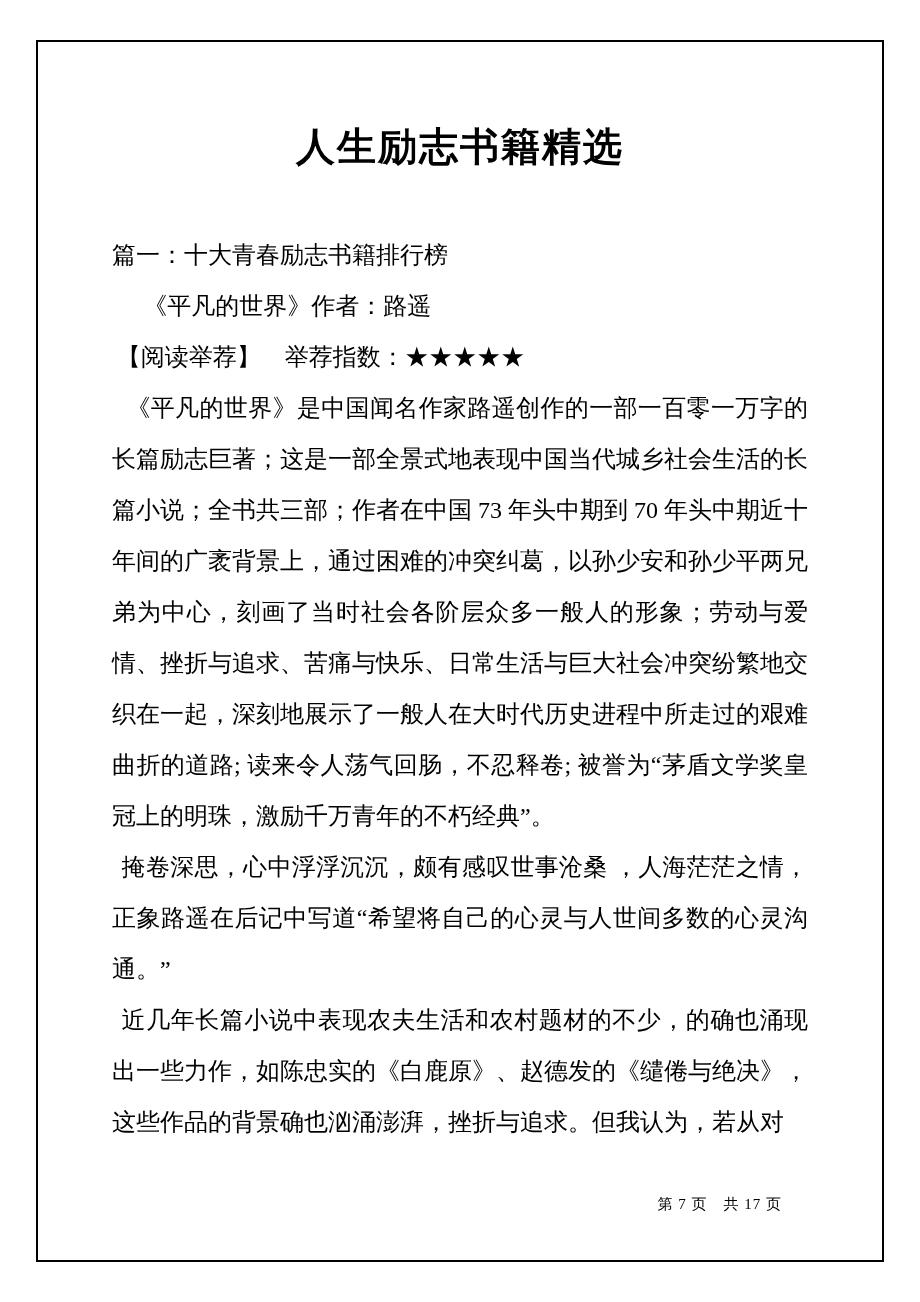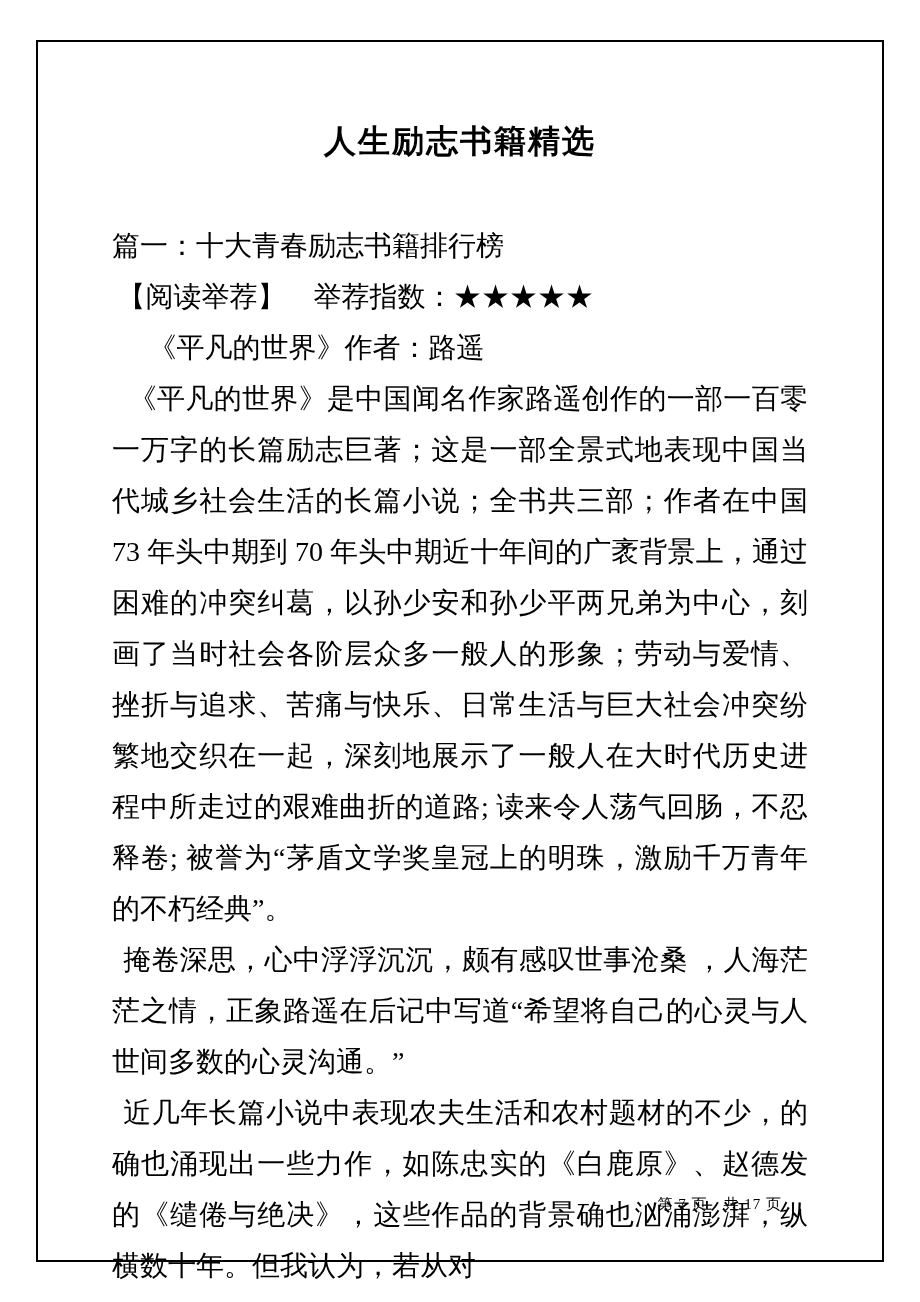--- a/index.html
+++ b/index.html
@@ -18,29 +18,29 @@
     left: 36px;
     top: 40px;
     width: 848px;
     height: 1222px;
     border: 2px solid #000000;
     background: #ffffff;
     padding: 64px 74px 0 74px;
   }
   .doc-title {
     margin-top: 14px;
-    font-size: 32px;
+    font-size: 39px;
     font-weight: bold;
     text-align: center;
     letter-spacing: 2px;
     color: #000000;
   }
   .doc-body {
     margin-top: 56px;
-    font-size: 28px;
+    font-size: 24px;
     line-height: 51px;
     text-align: justify;
     text-justify: inter-ideograph;
     color: #000000;
   }
   .para { text-align: justify; }
   .ind-0 { text-indent: 0; }
   .ind-xs { text-indent: 0.2em; }
   .ind-s { text-indent: 0.4em; }
   .ind-m { text-indent: 0.6em; }
@@ -57,25 +57,25 @@
 </head>
 <body>
 
 <div class="canvas">
   <div class="page">
 
     <h1 class="doc-title">人生励志书籍精选</h1>
 
     <div class="doc-body">
       <p class="para ind-0">篇一：十大青春励志书籍排行榜</p>
+      <p class="para ind-l">《平凡的世界》作者：路遥</p>
       <p class="para ind-xs">【阅读举荐】　举荐指数：★★★★★</p>
-      <p class="para ind-l">《平凡的世界》作者：路遥</p>
       <p class="para ind-m">《平凡的世界》是中国闻名作家路遥创作的一部一百零一万字的长篇励志巨著；这是一部全景式地表现中国当代城乡社会生活的长篇小说；全书共三部；作者在中国 73 年头中期到 70 年头中期近十年间的广袤背景上，通过困难的冲突纠葛，以孙少安和孙少平两兄弟为中心，刻画了当时社会各阶层众多一般人的形象；劳动与爱情、挫折与追求、苦痛与快乐、日常生活与巨大社会冲突纷繁地交织在一起，深刻地展示了一般人在大时代历史进程中所走过的艰难曲折的道路; 读来令人荡气回肠，不忍释卷; 被誉为“茅盾文学奖皇冠上的明珠，激励千万青年的不朽经典”。</p>
       <p class="para ind-s">掩卷深思，心中浮浮沉沉，颇有感叹世事沧桑 ，人海茫茫之情，正象路遥在后记中写道“希望将自己的心灵与人世间多数的心灵沟通。”</p>
-      <p class="para ind-s">近几年长篇小说中表现农夫生活和农村题材的不少，的确也涌现出一些力作，如陈忠实的《白鹿原》、赵德发的《缱倦与绝决》，这些作品的背景确也汹涌澎湃，纵横数十年。但我认为，若从对</p>
+      <p class="para ind-s">近几年长篇小说中表现农夫生活和农村题材的不少，的确也涌现出一些力作，如陈忠实的《白鹿原》、赵德发的《缱倦与绝决》，这些作品的背景确也汹涌澎湃，挫折与追求。但我认为，若从对</p>
     </div>
 
     <div class="page-footer">
       <span>第 7 页　共 17 页</span>
     </div>
 
   </div>
 </div>
 
 </body></html>

